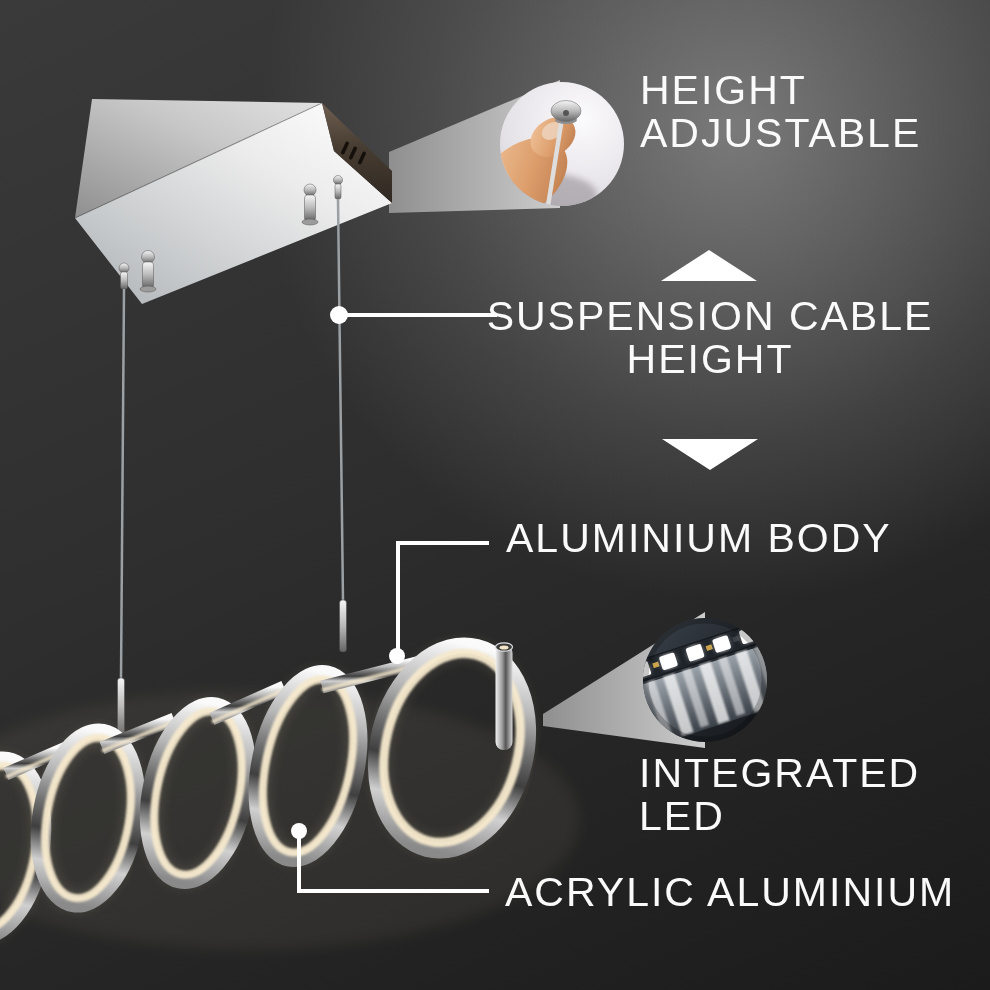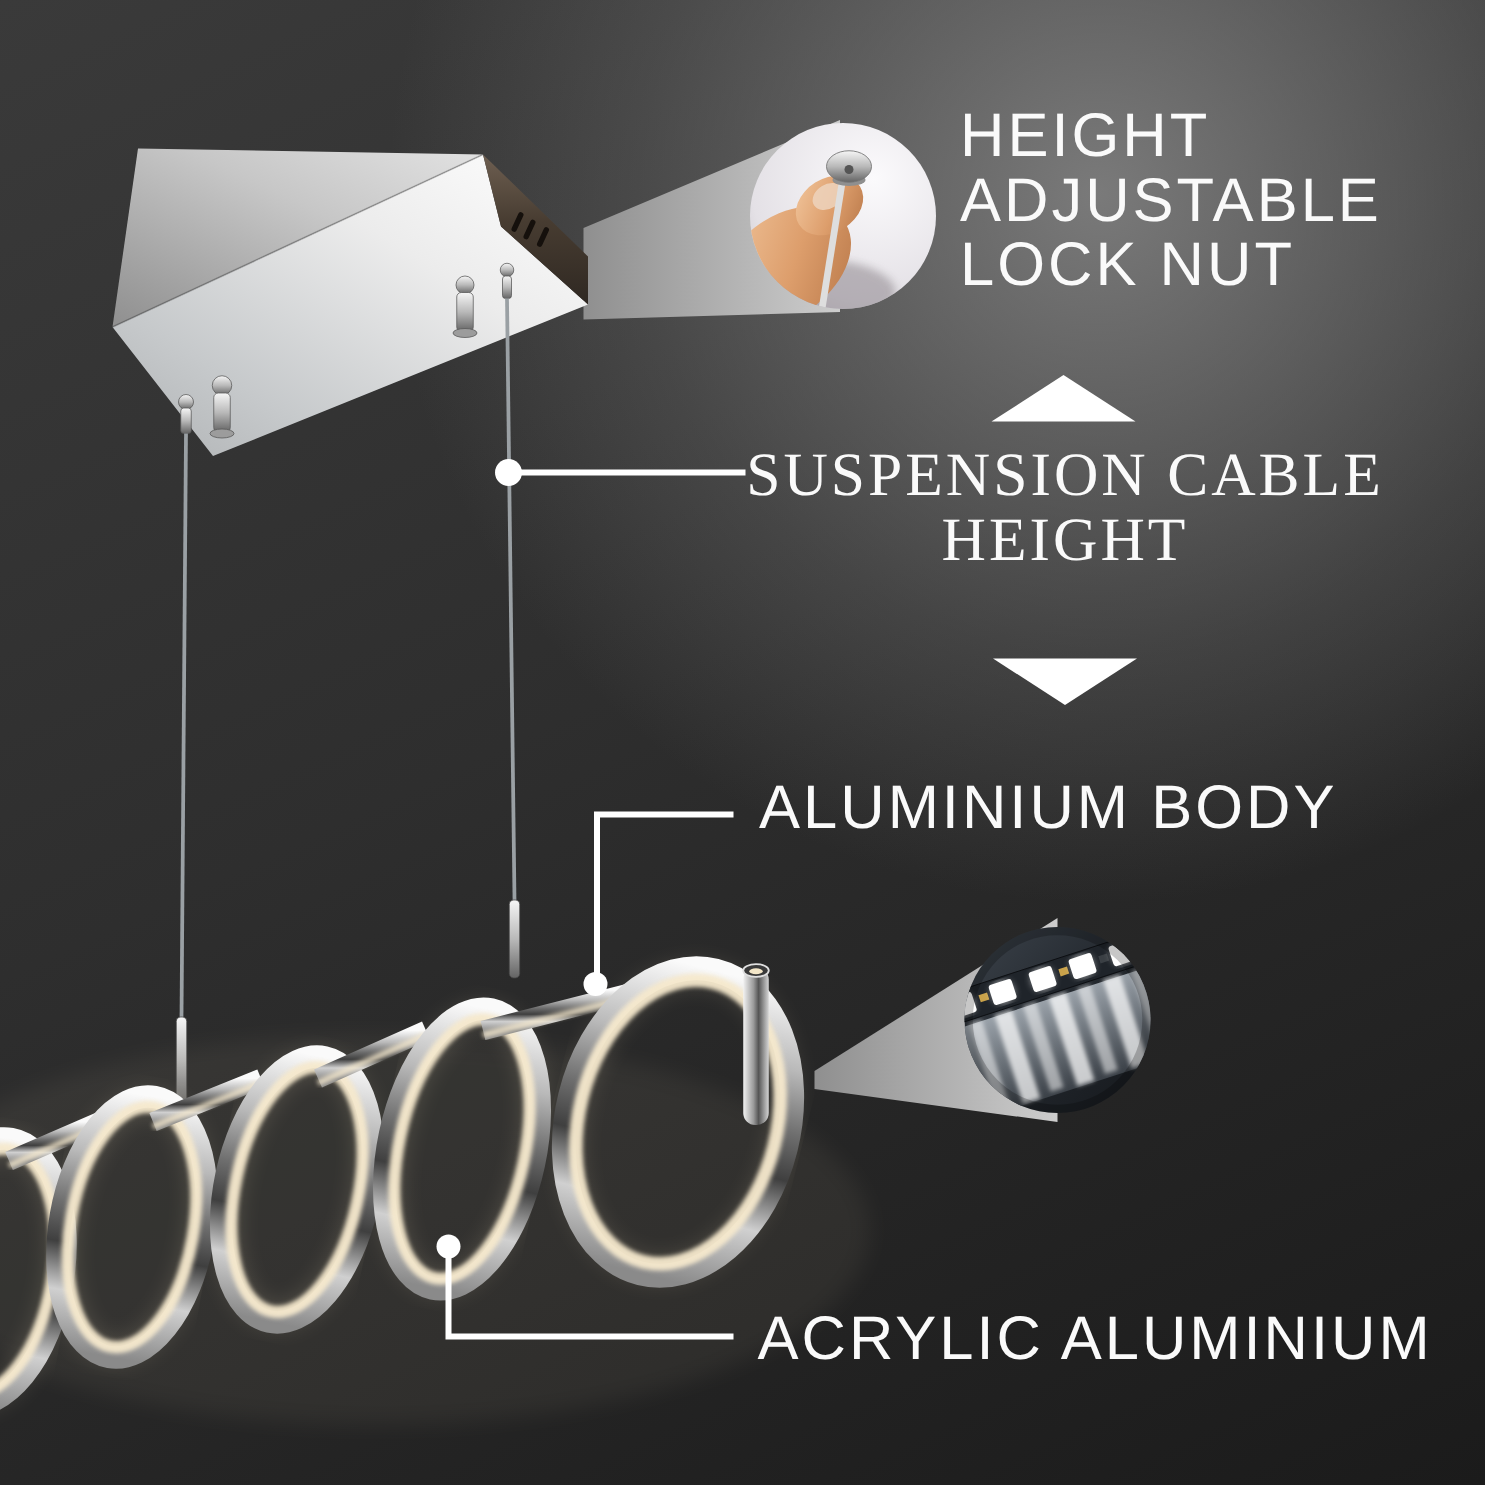--- a/index.html
+++ b/index.html
@@ -9,21 +9,21 @@
     background:
       radial-gradient(circle 640px at 74% 13%, rgba(128,128,128,0.92) 0%, rgba(128,128,128,0.28) 48%, rgba(128,128,128,0) 74%),
       linear-gradient(155deg, #3a3a3a 0%, #2e2e2e 45%, #1b1b1b 100%);
   }
   .product-svg{position:absolute;left:0;top:0;width:990px;height:990px;}
   .label{
     position:absolute;color:#fafafa;
     font-size:41px;line-height:43px;font-weight:400;
     letter-spacing:2px;white-space:nowrap;
   }
-  .label.center{text-align:center;font-family:Liberation Serif, serif;}
+  .label.center{text-align:center;}
   .label span{display:block;}
   .tri{position:absolute;width:0;height:0;}
   .tri-up{left:661px;top:250px;border-left:48px solid transparent;border-right:48px solid transparent;border-bottom:31px solid #ffffff;}
   .tri-down{left:662px;top:439px;border-left:48px solid transparent;border-right:48px solid transparent;border-top:31px solid #ffffff;}
 </style>
 </head>
 <body>
 
 <div class="stage">
 
@@ -256,34 +256,37 @@
             <circle cx="760" cy="651" r="7"></circle>
         </g>
       </g>
       <circle cx="705" cy="680" r="60" fill="none" stroke="#000000" stroke-width="7" opacity="0.22"></circle>
     </g>
   </svg>
 
   <div class="label" style="left:640px;top:69px;">
     <span>HEIGHT</span>
     <span>ADJUSTABLE</span>
-    <span>LOCK NUT</span>
   </div>
 
   <div class="tri tri-up"></div>
 
   <div class="label center" style="left:460px;top:295px;width:500px;">
     <span>SUSPENSION CABLE</span>
     <span>HEIGHT</span>
   </div>
 
   <div class="tri tri-down"></div>
 
   <div class="label" style="left:506px;top:517px;text-align:center;">
     <span>ALUMINIUM BODY</span>
   </div>
 
+  <div class="label" style="left:639px;top:752px;">
+    <span>INTEGRATED</span>
+    <span>LED</span>
+  </div>
 
   <div class="label" style="left:505px;top:871px;">
     <span>ACRYLIC ALUMINIUM</span>
   </div>
 
 </div>
 
 </body></html>

